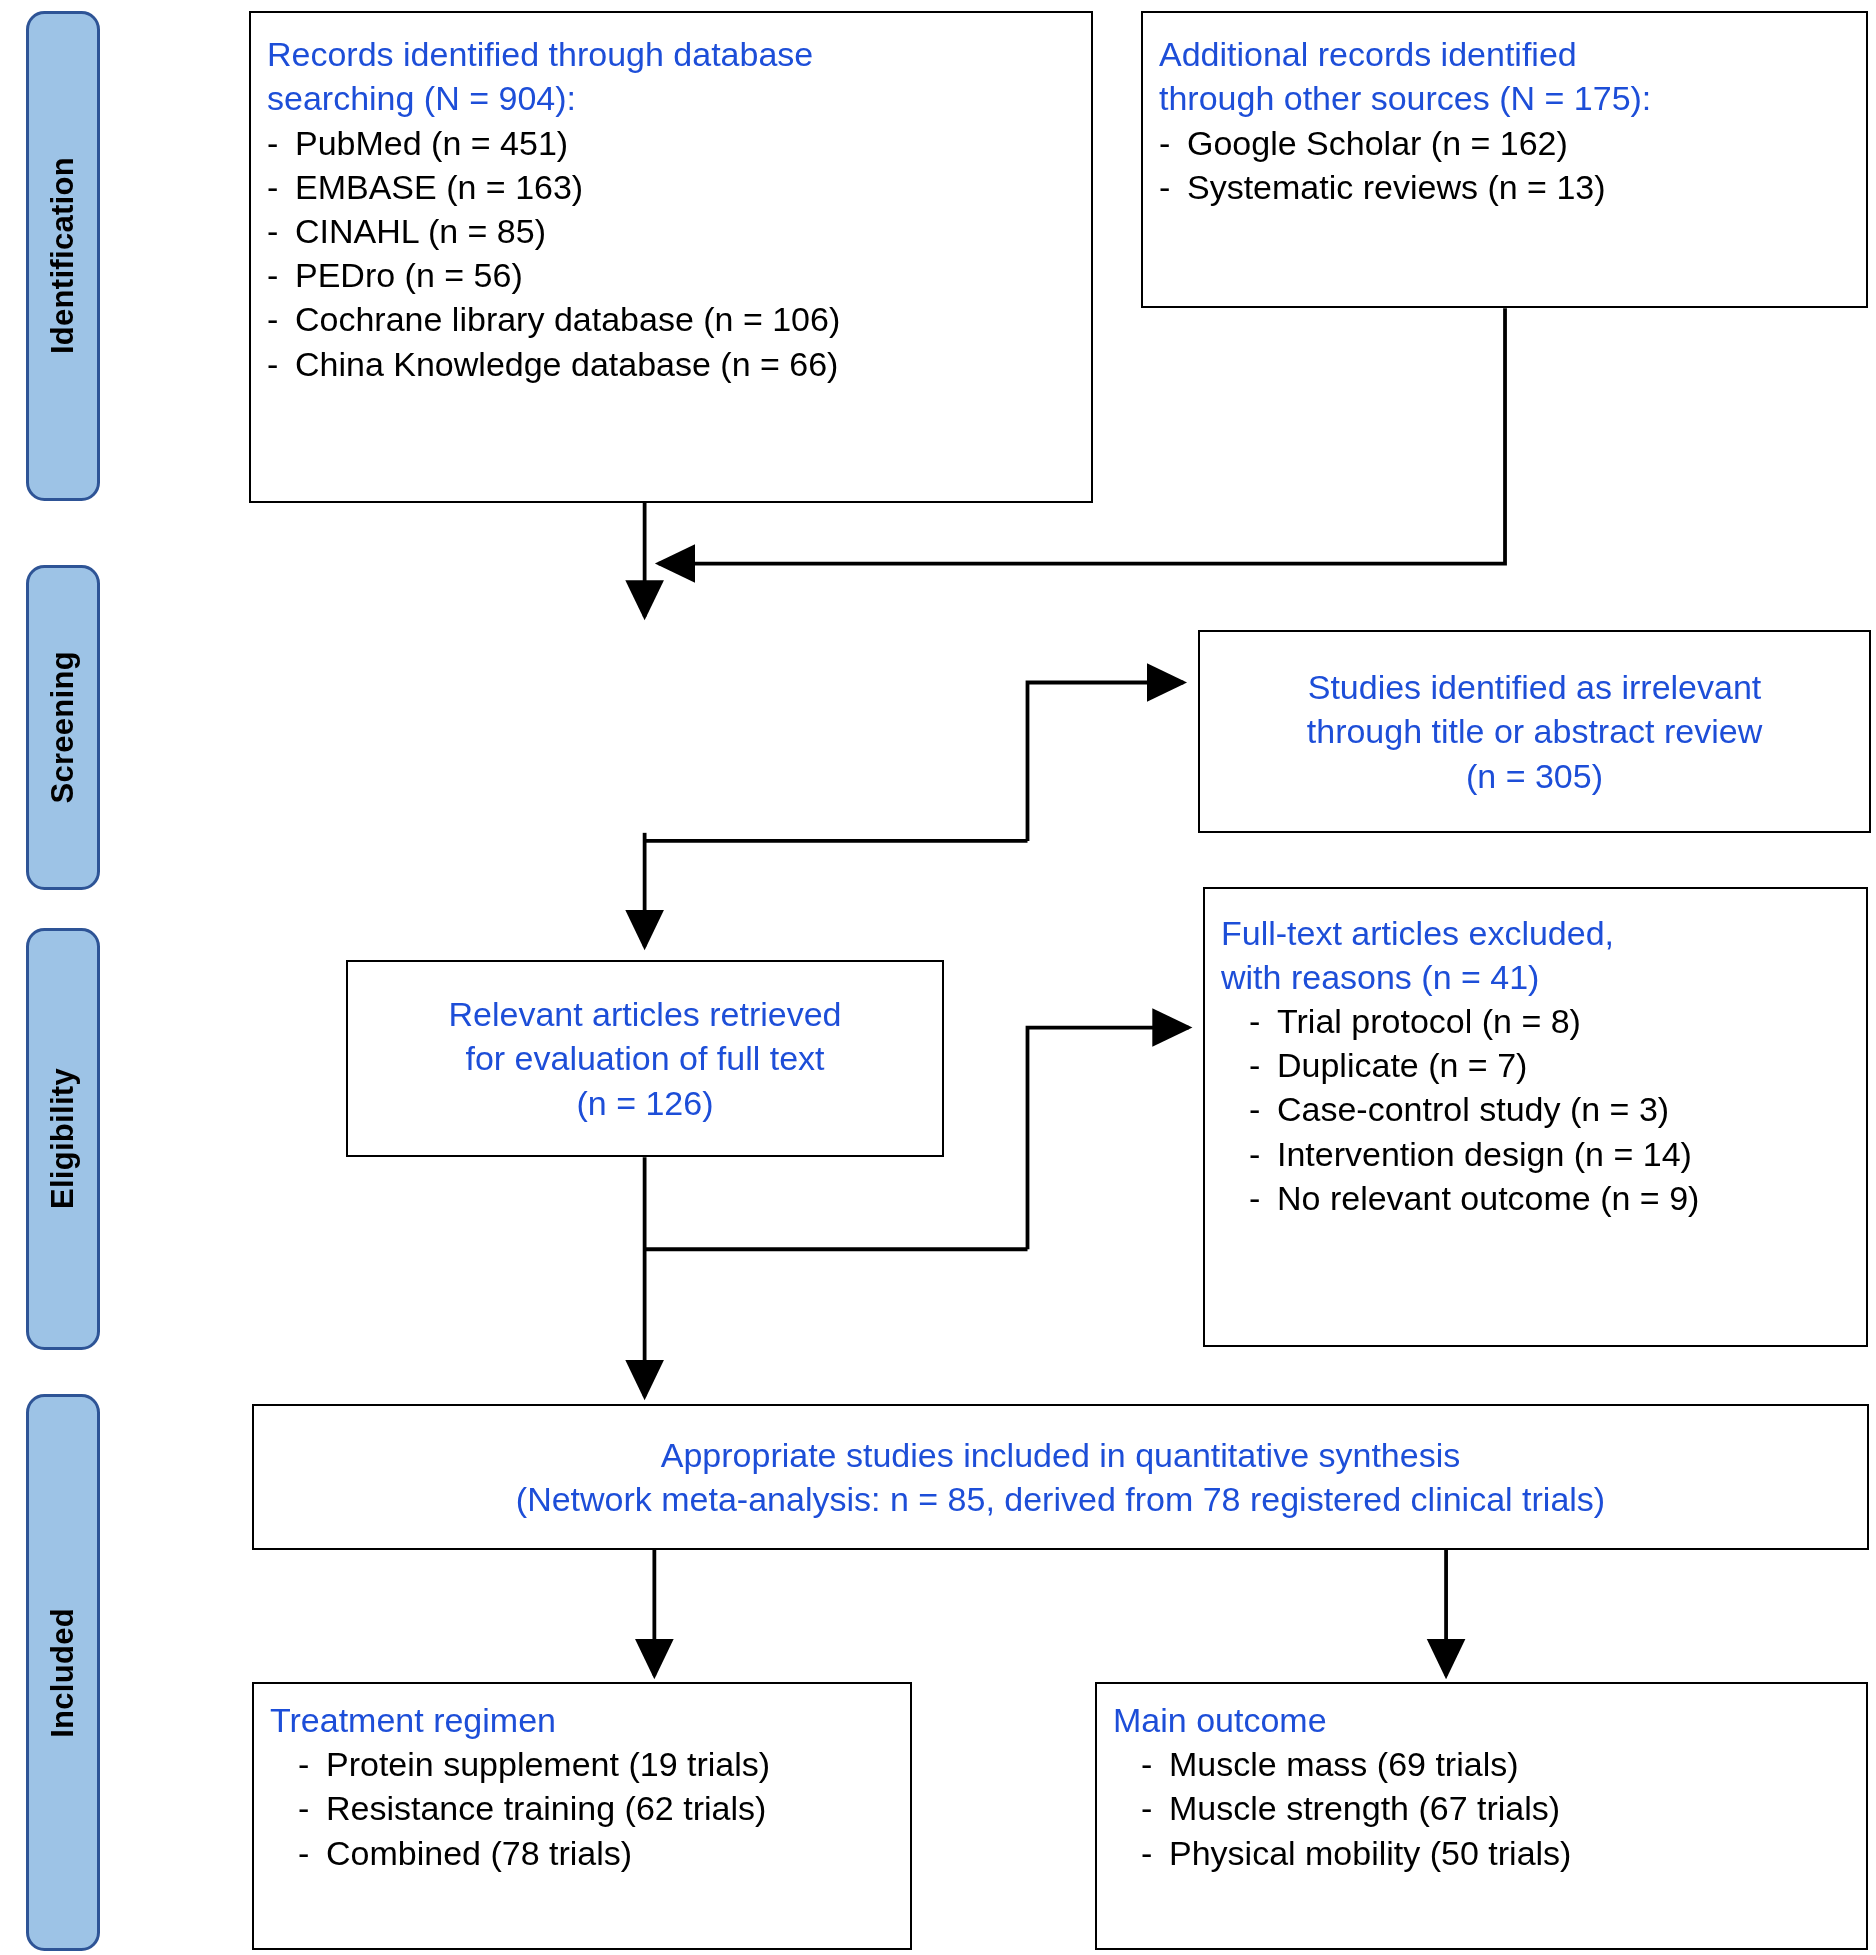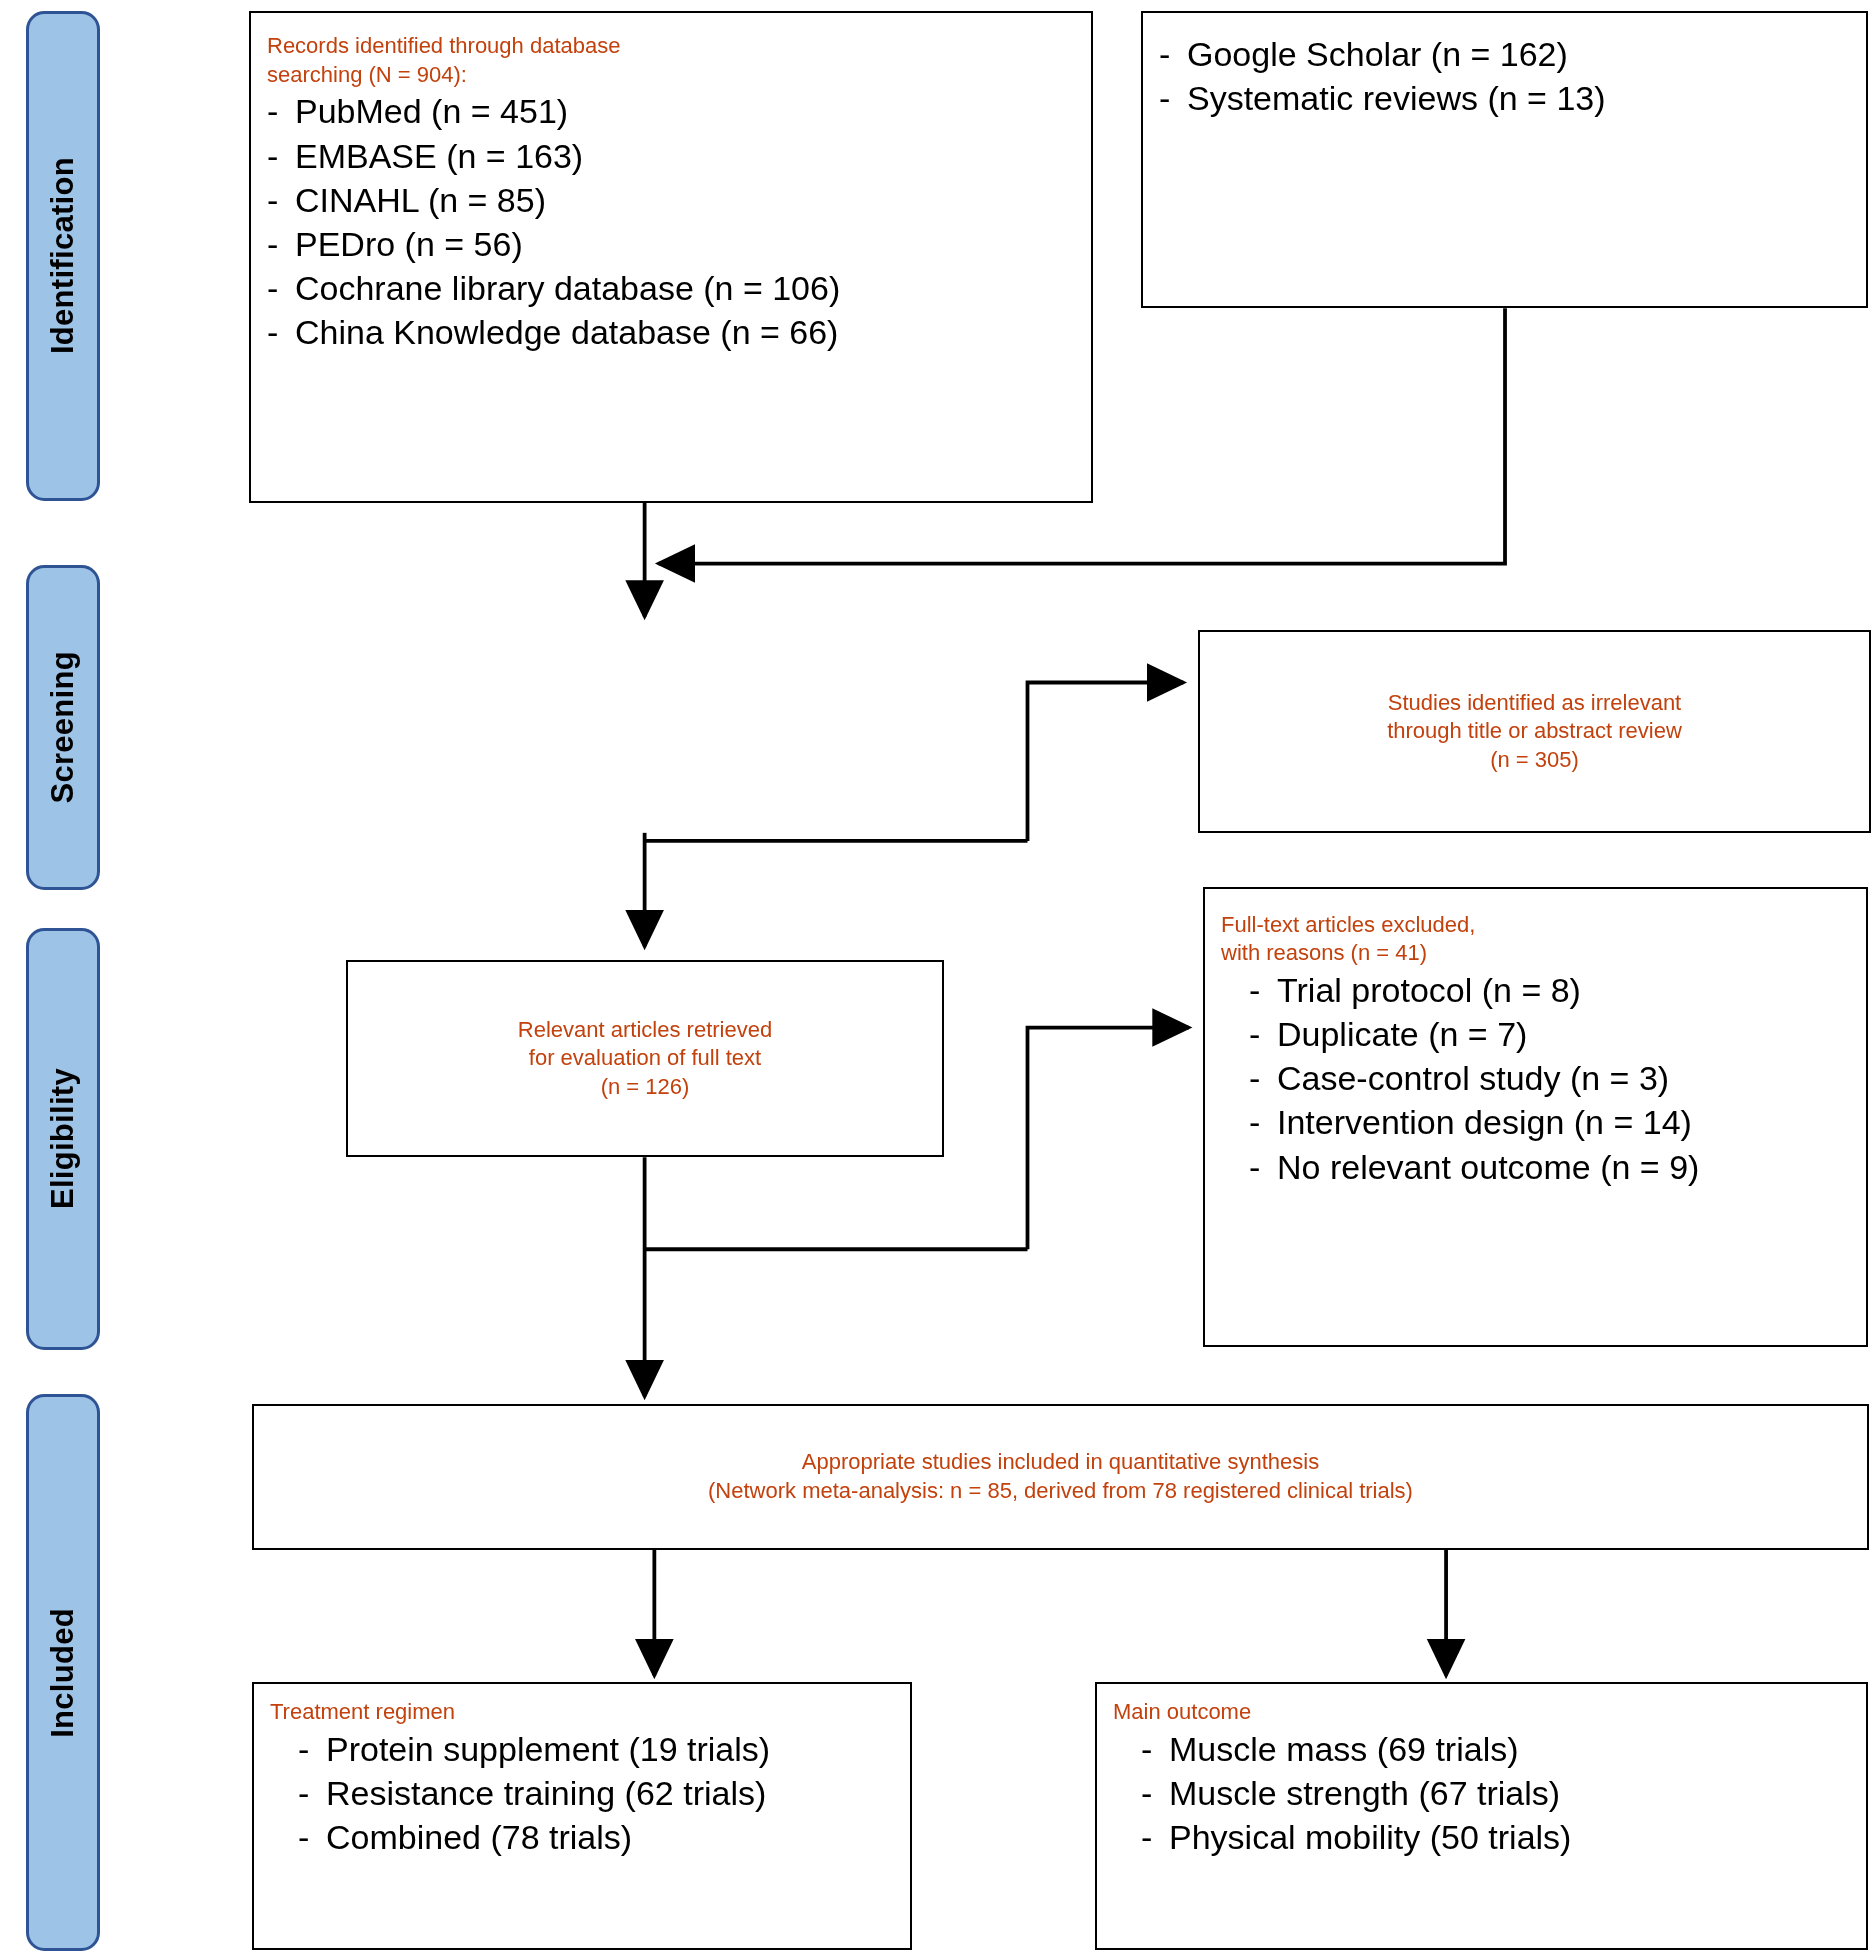--- a/index.html
+++ b/index.html
@@ -39,23 +39,23 @@
     border:2.7px solid #000000;
     box-sizing:border-box;
     display:flex;
     flex-direction:column;
     justify-content:center;
     padding:7.6px 16px;
   }
   .box.center{align-items:center;text-align:center;}
   .box.left{align-items:flex-start;text-align:left;}
   .box .ttl{
-    font-size:22px;
+    font-size:34px;
     line-height:1.30;
-    color:#c2410c;
+    color:#1d4ed8;
     white-space:pre-line;
   }
   .box ul{
     list-style:none;
     margin:0;
     padding:0;
     width:100%;
   }
   .box ul li{
     font-size:34px;
@@ -154,20 +154,22 @@
         <span class="txt">Cochrane library database (n = 106)</span>
       </li>
       <li>
         <span class="dash">-</span>
         <span class="txt">China Knowledge database (n = 66)</span>
       </li>
     </ul>
   </div>
 
   <div class="box left" style="left:1141px;top:10.8px;width:727px;height:297px;justify-content:flex-start;padding-top:19.5px;">
+    <div class="ttl">Additional records identified
+through other sources (N = 175):</div>
     <ul>
       <li>
         <span class="dash">-</span>
         <span class="txt">Google Scholar (n = 162)</span>
       </li>
       <li>
         <span class="dash">-</span>
         <span class="txt">Systematic reviews (n = 13)</span>
       </li>
     </ul>

